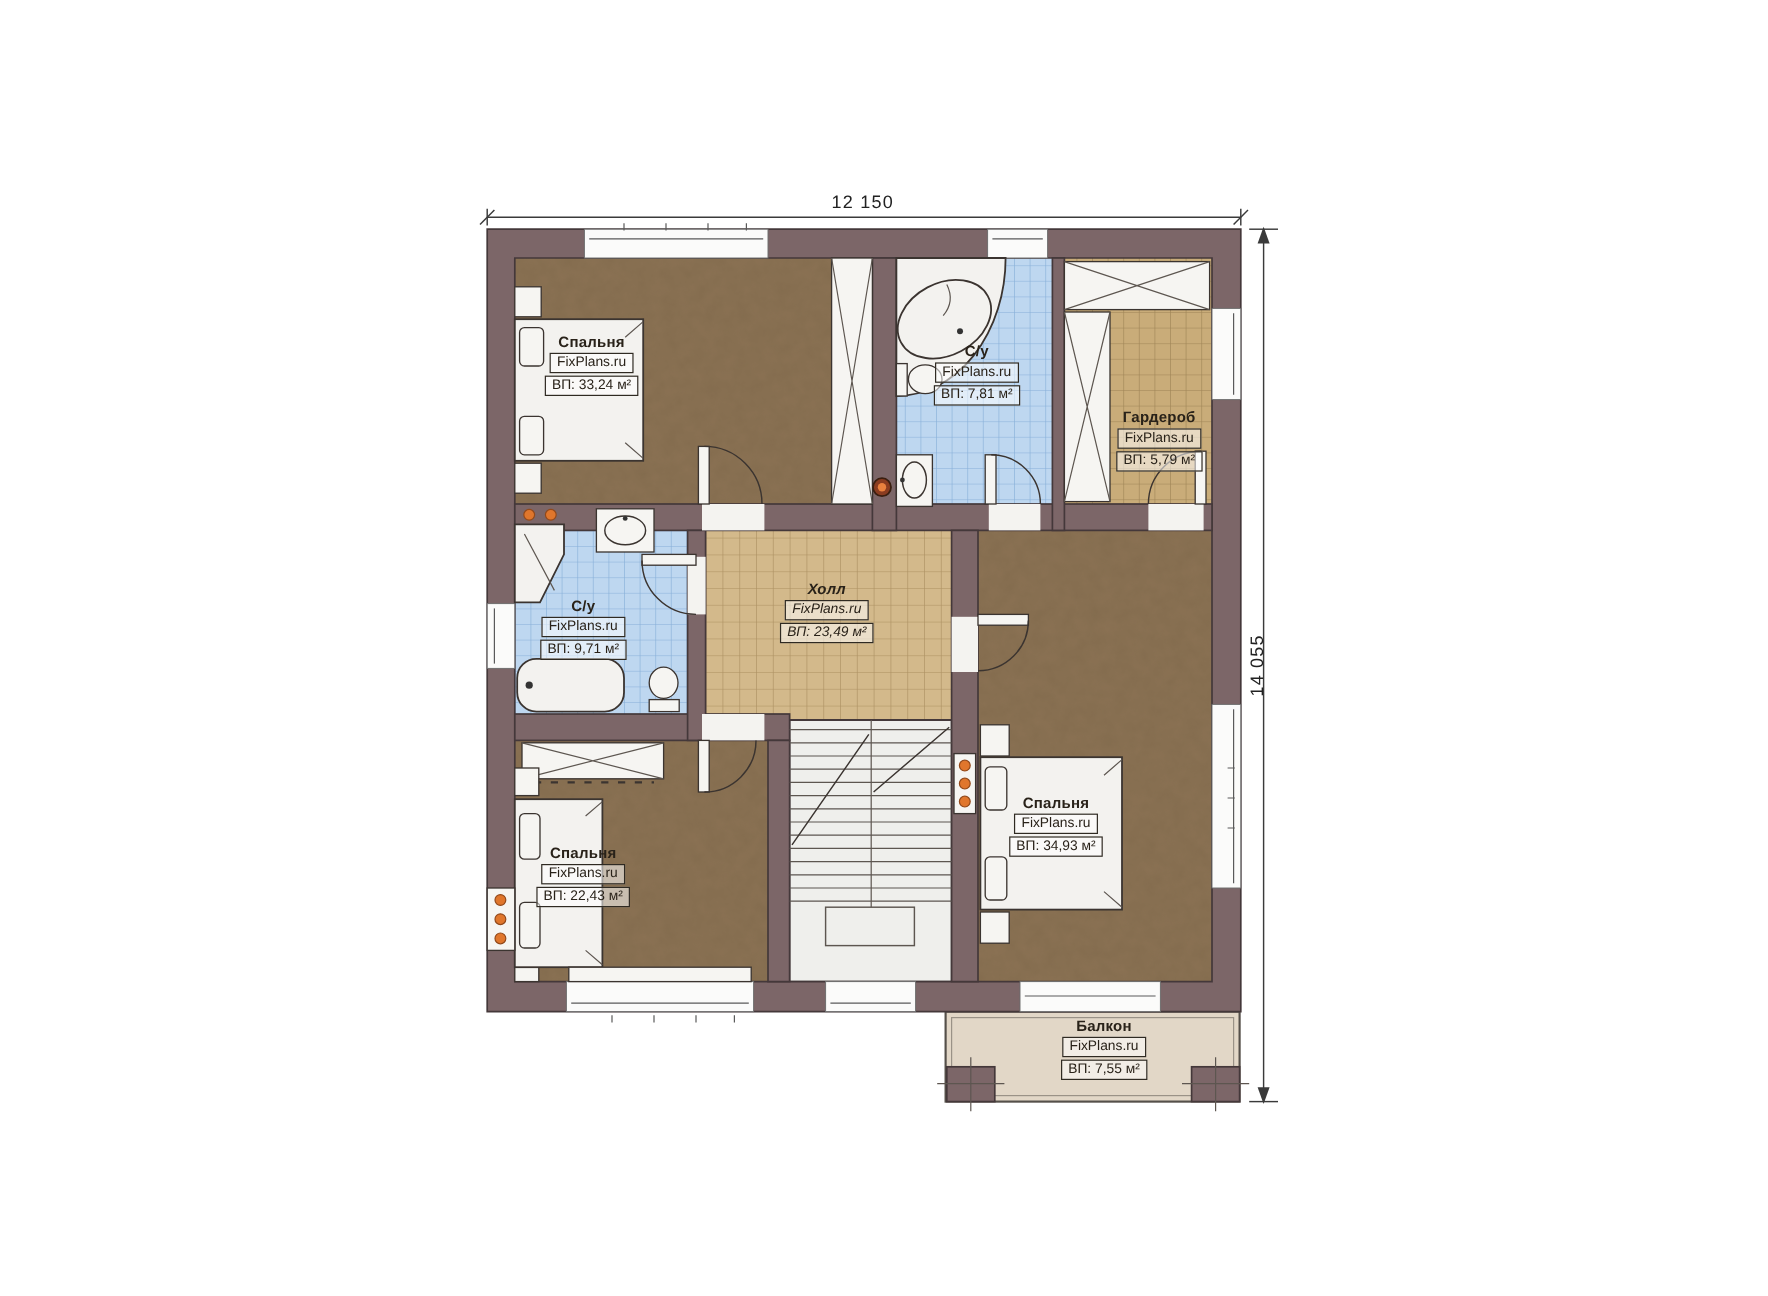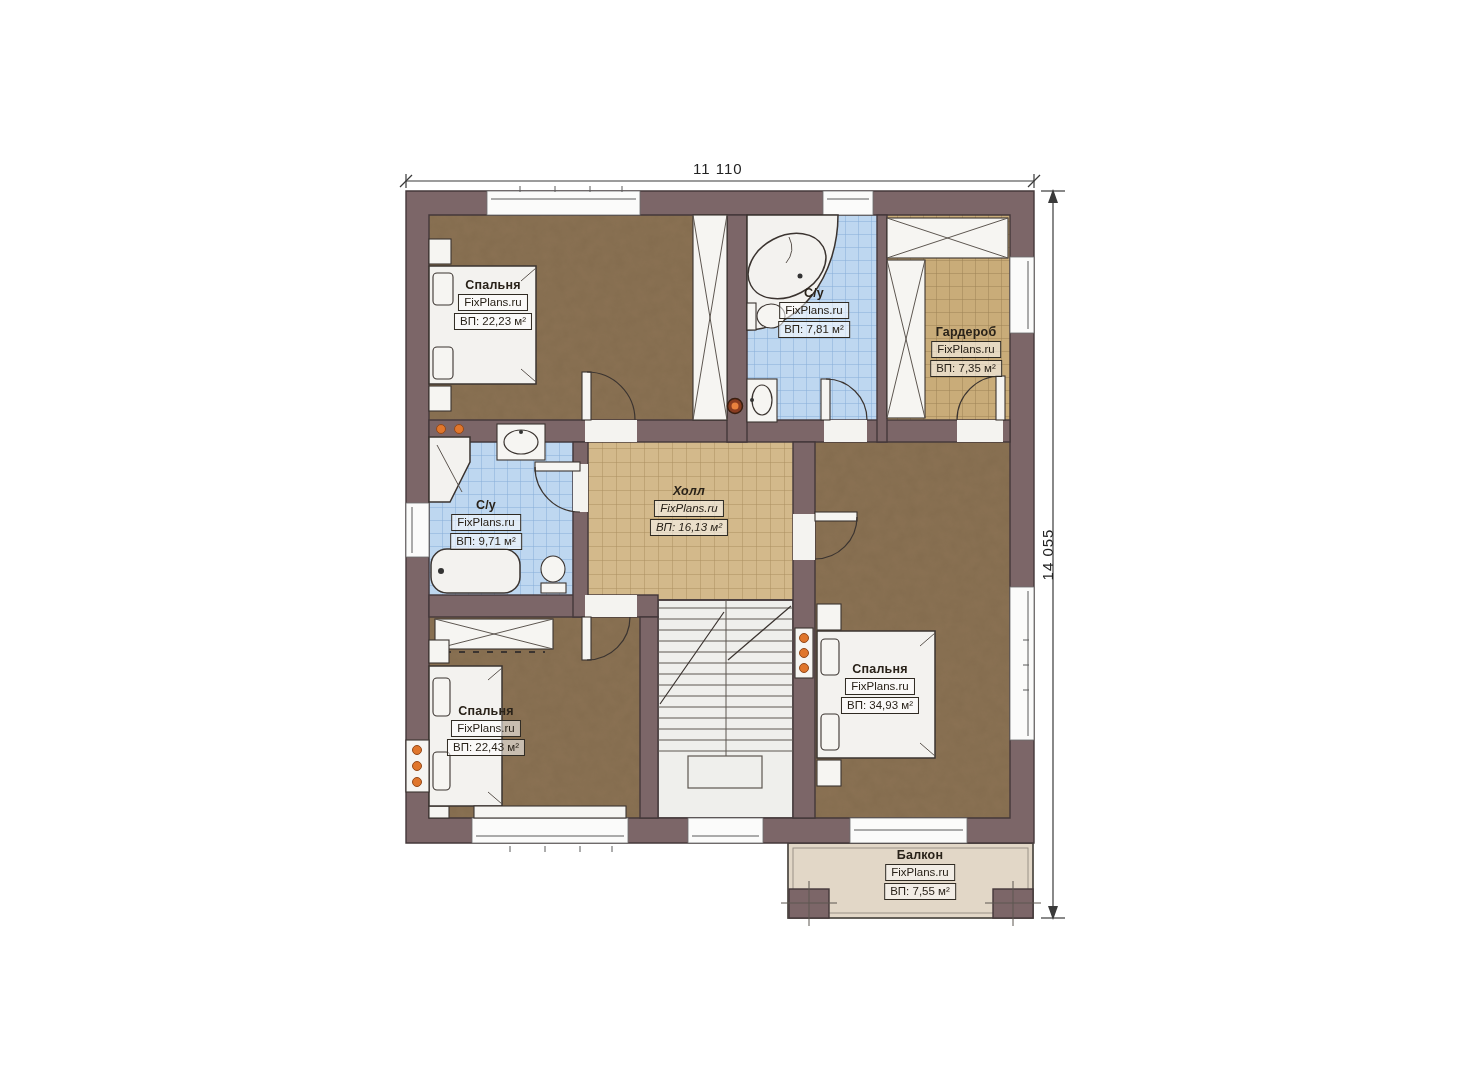--- a/index.html
+++ b/index.html
@@ -308,51 +308,51 @@
   </g>
   <g>
     <line class="dim" x1="1053" y1="191" x2="1053" y2="918"></line>
     <line class="dim" x1="1041" y1="191" x2="1065" y2="191"></line>
     <line class="dim" x1="1041" y1="918" x2="1065" y2="918"></line>
     <path class="dimfill" d="M1053,189 L1048,203 L1058,203 Z"></path>
     <path class="dimfill" d="M1053,920 L1048,906 L1058,906 Z"></path>
   </g>
 </svg>
 
-<div class="dim-label" style="left:693px;top:160px;">11 110</div>
+<div class="dim-label" style="left:693px;top:160px;">12 150</div>
 <div class="dim-label vertical" style="left:1022px;top:546px;">14 055</div>
 
 <div class="room-label" style="left:493px;top:278px;">
   <div class="title">Спальня</div>
   <div class="box">FixPlans.ru</div>
-  <div class="box">ВП: 22,23 м²</div>
+  <div class="box">ВП: 33,24 м²</div>
 </div>
 
 <div class="room-label" style="left:814px;top:286px;">
   <div class="title">С/у</div>
   <div class="box">FixPlans.ru</div>
   <div class="box">ВП: 7,81 м²</div>
 </div>
 
-<div class="room-label" style="left:966px;top:325px;">
+<div class="room-label" style="left:966px;top:341px;">
   <div class="title">Гардероб</div>
   <div class="box">FixPlans.ru</div>
-  <div class="box">ВП: 7,35 м²</div>
+  <div class="box">ВП: 5,79 м²</div>
 </div>
 
 <div class="room-label" style="left:486px;top:498px;">
   <div class="title">С/у</div>
   <div class="box">FixPlans.ru</div>
   <div class="box">ВП: 9,71 м²</div>
 </div>
 
 <div class="room-label" style="left:689px;top:484px;font-style:italic;">
   <div class="title">Холл</div>
   <div class="box">FixPlans.ru</div>
-  <div class="box">ВП: 16,13 м²</div>
+  <div class="box">ВП: 23,49 м²</div>
 </div>
 
 <div class="room-label" style="left:880px;top:662px;">
   <div class="title">Спальня</div>
   <div class="box">FixPlans.ru</div>
   <div class="box">ВП: 34,93 м²</div>
 </div>
 
 <div class="room-label" style="left:486px;top:704px;">
   <div class="title">Спальня</div>

